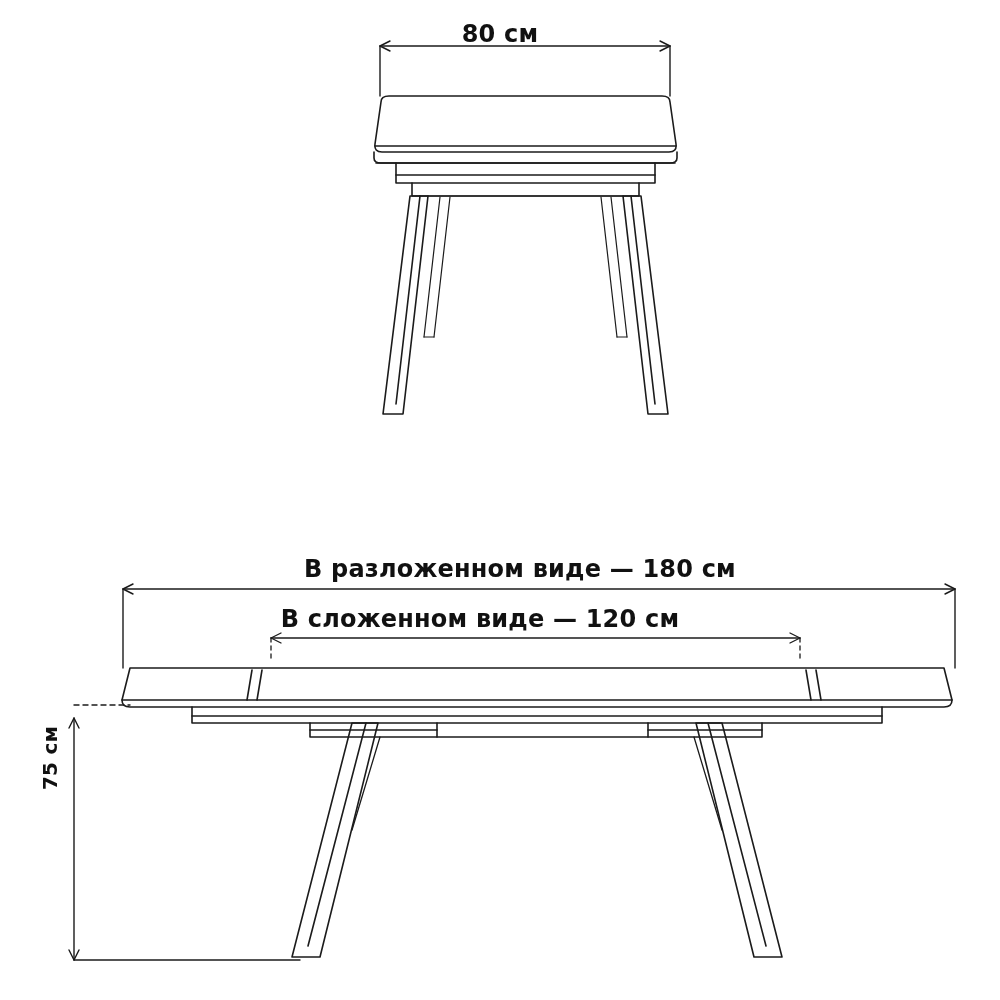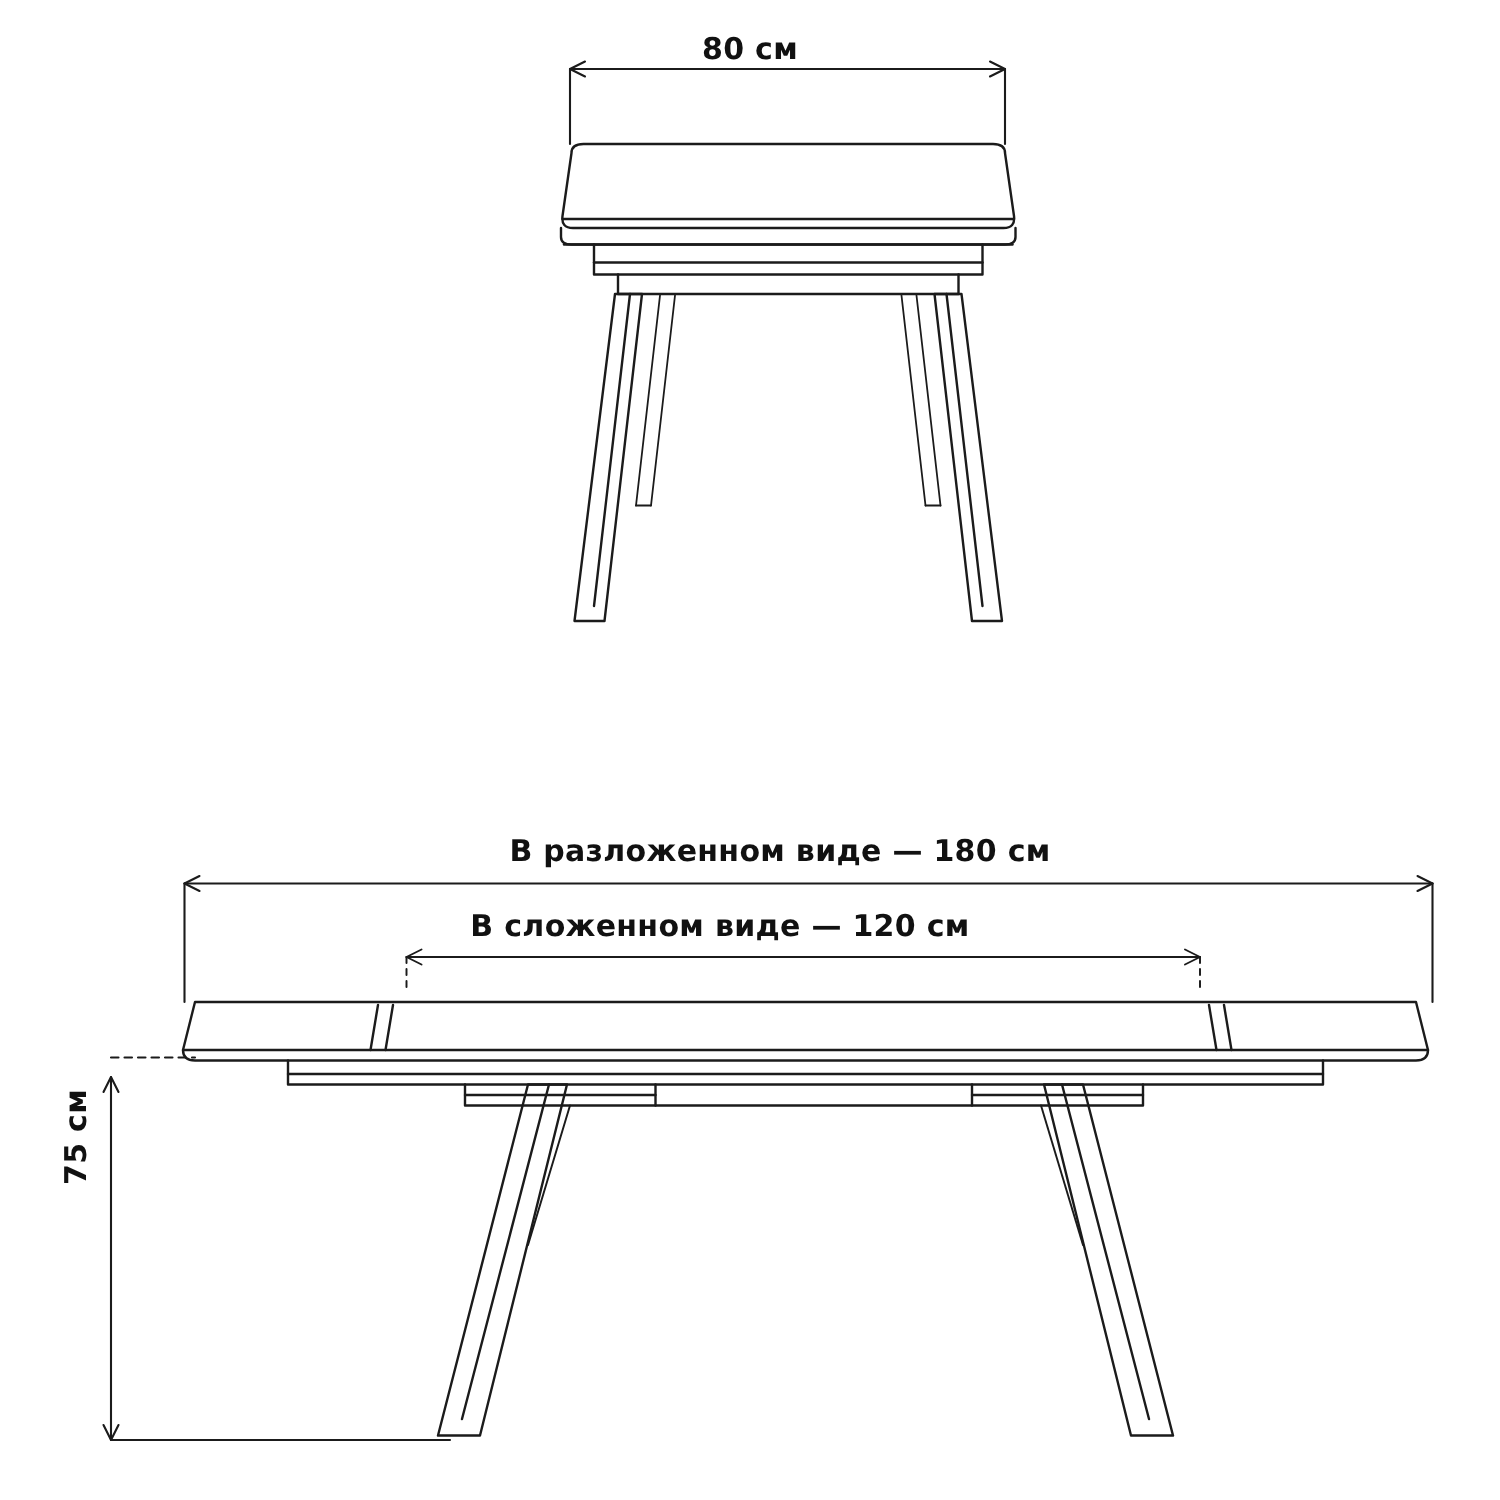--- a/index.html
+++ b/index.html
@@ -17,21 +17,21 @@
   }
   #stage {
     position: absolute;
     left: 0;
     top: 0;
     width: 1000px;
     height: 1000px;
   }
   .dim-label {
     position: absolute;
-    font-size: 20px;
+    font-size: 24px;
     font-weight: 700;
     letter-spacing: 0.2px;
     color: #111111;
     white-space: nowrap;
   }
   #label-width {
     left: 0;
     top: 20px;
     width: 1000px;
     text-align: center;

